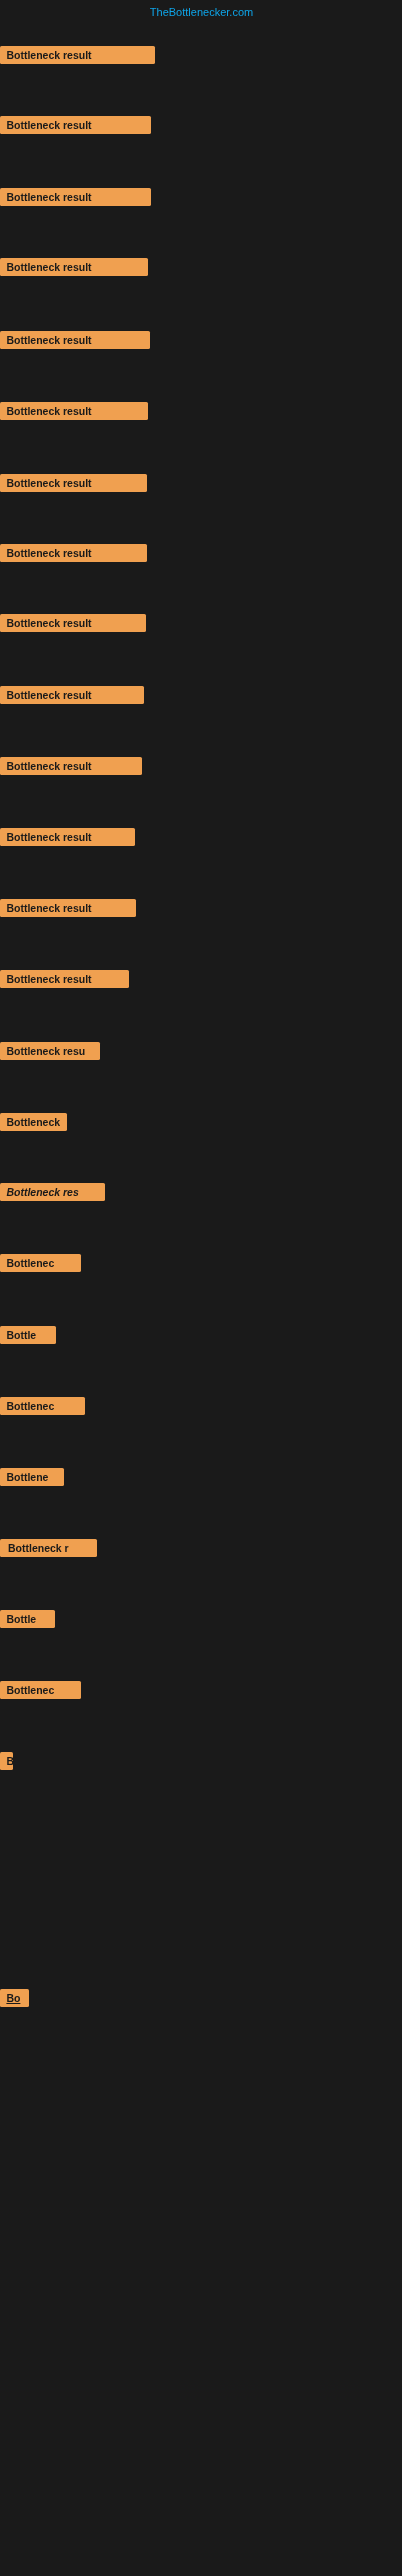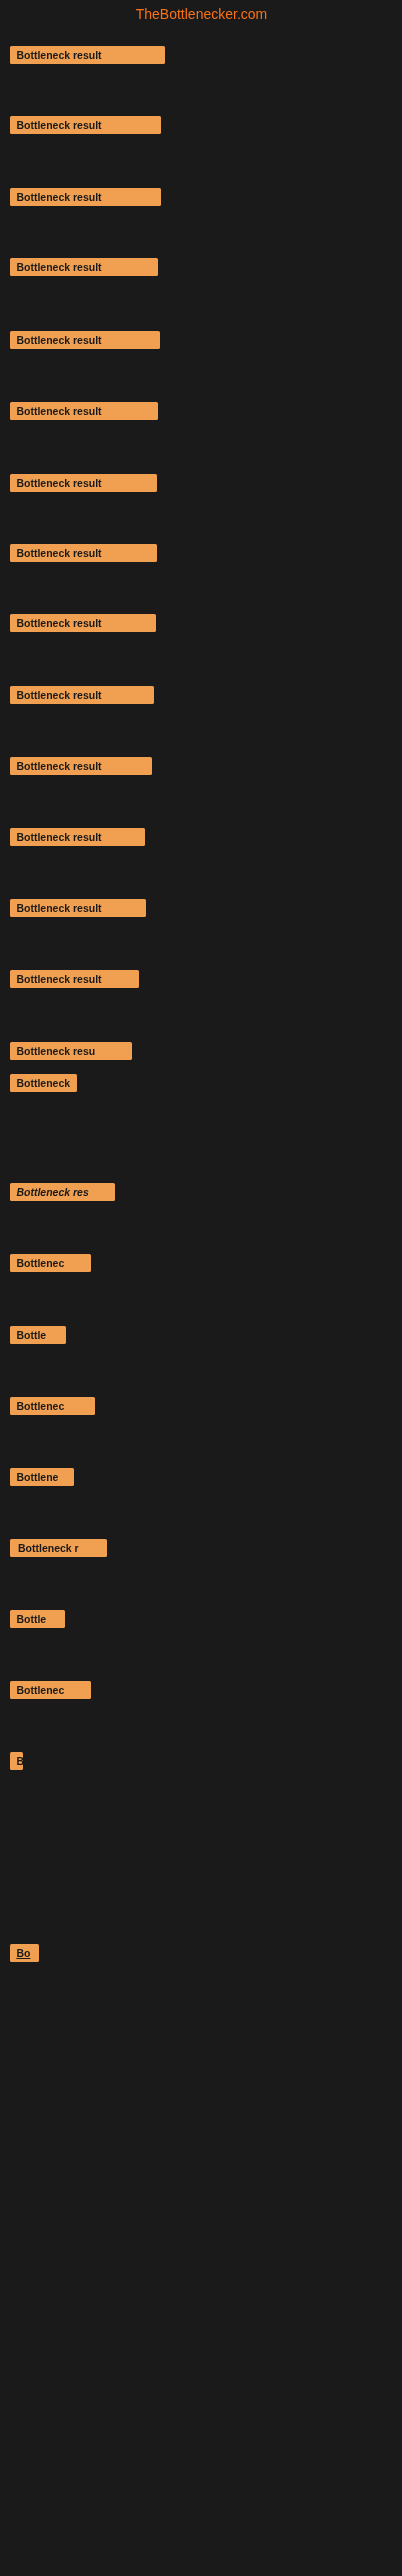--- a/index.html
+++ b/index.html
@@ -11,38 +11,37 @@
     body {
       width: 403px;
       min-height: 2576px;
       background-color: #1a1a1a;
       font-family: Arial, sans-serif;
       position: relative;
     }
 
     .site-title {
       text-align: center;
-      color: #f97316;
-      font-size: 14px;
+      color: #0ea5e9;
+      font-size: 11px;
       padding: 6.4px 0;
       background-color: #1a1a1a;
     }
 
     .bottleneck-item {
       position: absolute;
       left: 0;
       background-color: #f0a050;
       color: #1a1a1a;
       font-size: 10.5px;
       font-weight: bold;
       padding: 3.2px 6.4px;
       white-space: nowrap;
       overflow: hidden;
       border-radius: 1.6px;
-      margin-left: 10px;
     }
   </style>
 </head>
 <body>
 
 <div class="site-title">TheBottlenecker.com</div>
 
 <div class="bottleneck-item" style="top: 46px; width: 155px; max-width: 155px;">Bottleneck result</div>
 <div class="bottleneck-item" style="top: 116px; width: 151px; max-width: 151px;">Bottleneck result</div>
 <div class="bottleneck-item" style="top: 188px; width: 151px; max-width: 151px;">Bottleneck result</div>
@@ -50,25 +49,25 @@
 <div class="bottleneck-item" style="top: 331px; width: 150px; max-width: 150px;">Bottleneck result</div>
 <div class="bottleneck-item" style="top: 402px; width: 148px; max-width: 148px;">Bottleneck result</div>
 <div class="bottleneck-item" style="top: 474px; width: 147px; max-width: 147px;">Bottleneck result</div>
 <div class="bottleneck-item" style="top: 544px; width: 147px; max-width: 147px;">Bottleneck result</div>
 <div class="bottleneck-item" style="top: 614px; width: 146px; max-width: 146px;">Bottleneck result</div>
 <div class="bottleneck-item" style="top: 686px; width: 144px; max-width: 144px;">Bottleneck result</div>
 <div class="bottleneck-item" style="top: 757px; width: 142px; max-width: 142px;">Bottleneck result</div>
 <div class="bottleneck-item" style="top: 828px; width: 135px; max-width: 135px;">Bottleneck result</div>
 <div class="bottleneck-item" style="top: 899px; width: 136px; max-width: 136px;">Bottleneck result</div>
 <div class="bottleneck-item" style="top: 970px; width: 129px; max-width: 129px;">Bottleneck result</div>
-<div class="bottleneck-item" style="top: 1042px; width: 122px; max-width: 122px;">Bottleneck resu</div>
-<div class="bottleneck-item" style="top: 1074px; width: 67px; max-width: 89px;">Bottleneck</div>
+<div class="bottleneck-item" style="top: 1042px; width: 100px; max-width: 122px;">Bottleneck resu</div>
+<div class="bottleneck-item" style="top: 1113px; width: 67px; max-width: 89px;">Bottleneck</div>
 <div class="bottleneck-item" style="top: 1183px; width: 105px; max-width: 105px; font-style: italic;">Bottleneck res</div>
 <div class="bottleneck-item" style="top: 1254px; width: 81px; max-width: 81px;">Bottlenec</div>
 <div class="bottleneck-item" style="top: 1326px; width: 56px; max-width: 56px;">Bottle</div>
 <div class="bottleneck-item" style="top: 1397px; width: 85px; max-width: 85px;">Bottlenec</div>
 <div class="bottleneck-item" style="top: 1468px; width: 64px; max-width: 64px;">Bottlene</div>
 <div class="bottleneck-item" style="top: 1539px; width: 97px; max-width: 97px; padding-left: 8px;">Bottleneck r</div>
 <div class="bottleneck-item" style="top: 1610px; width: 55px; max-width: 55px;">Bottle</div>
 <div class="bottleneck-item" style="top: 1681px; width: 81px; max-width: 81px;">Bottlenec</div>
 <div class="bottleneck-item" style="top: 1752px; width: 13px; max-width: 13px;">B</div>
-<div class="bottleneck-item" style="top: 1944px; width: 29px; max-width: 29px; text-decoration: underline;">Bo</div>
+<div class="bottleneck-item" style="top: 1989px; width: 29px; max-width: 29px; text-decoration: underline;">Bo</div>
 
 
 </body></html>

